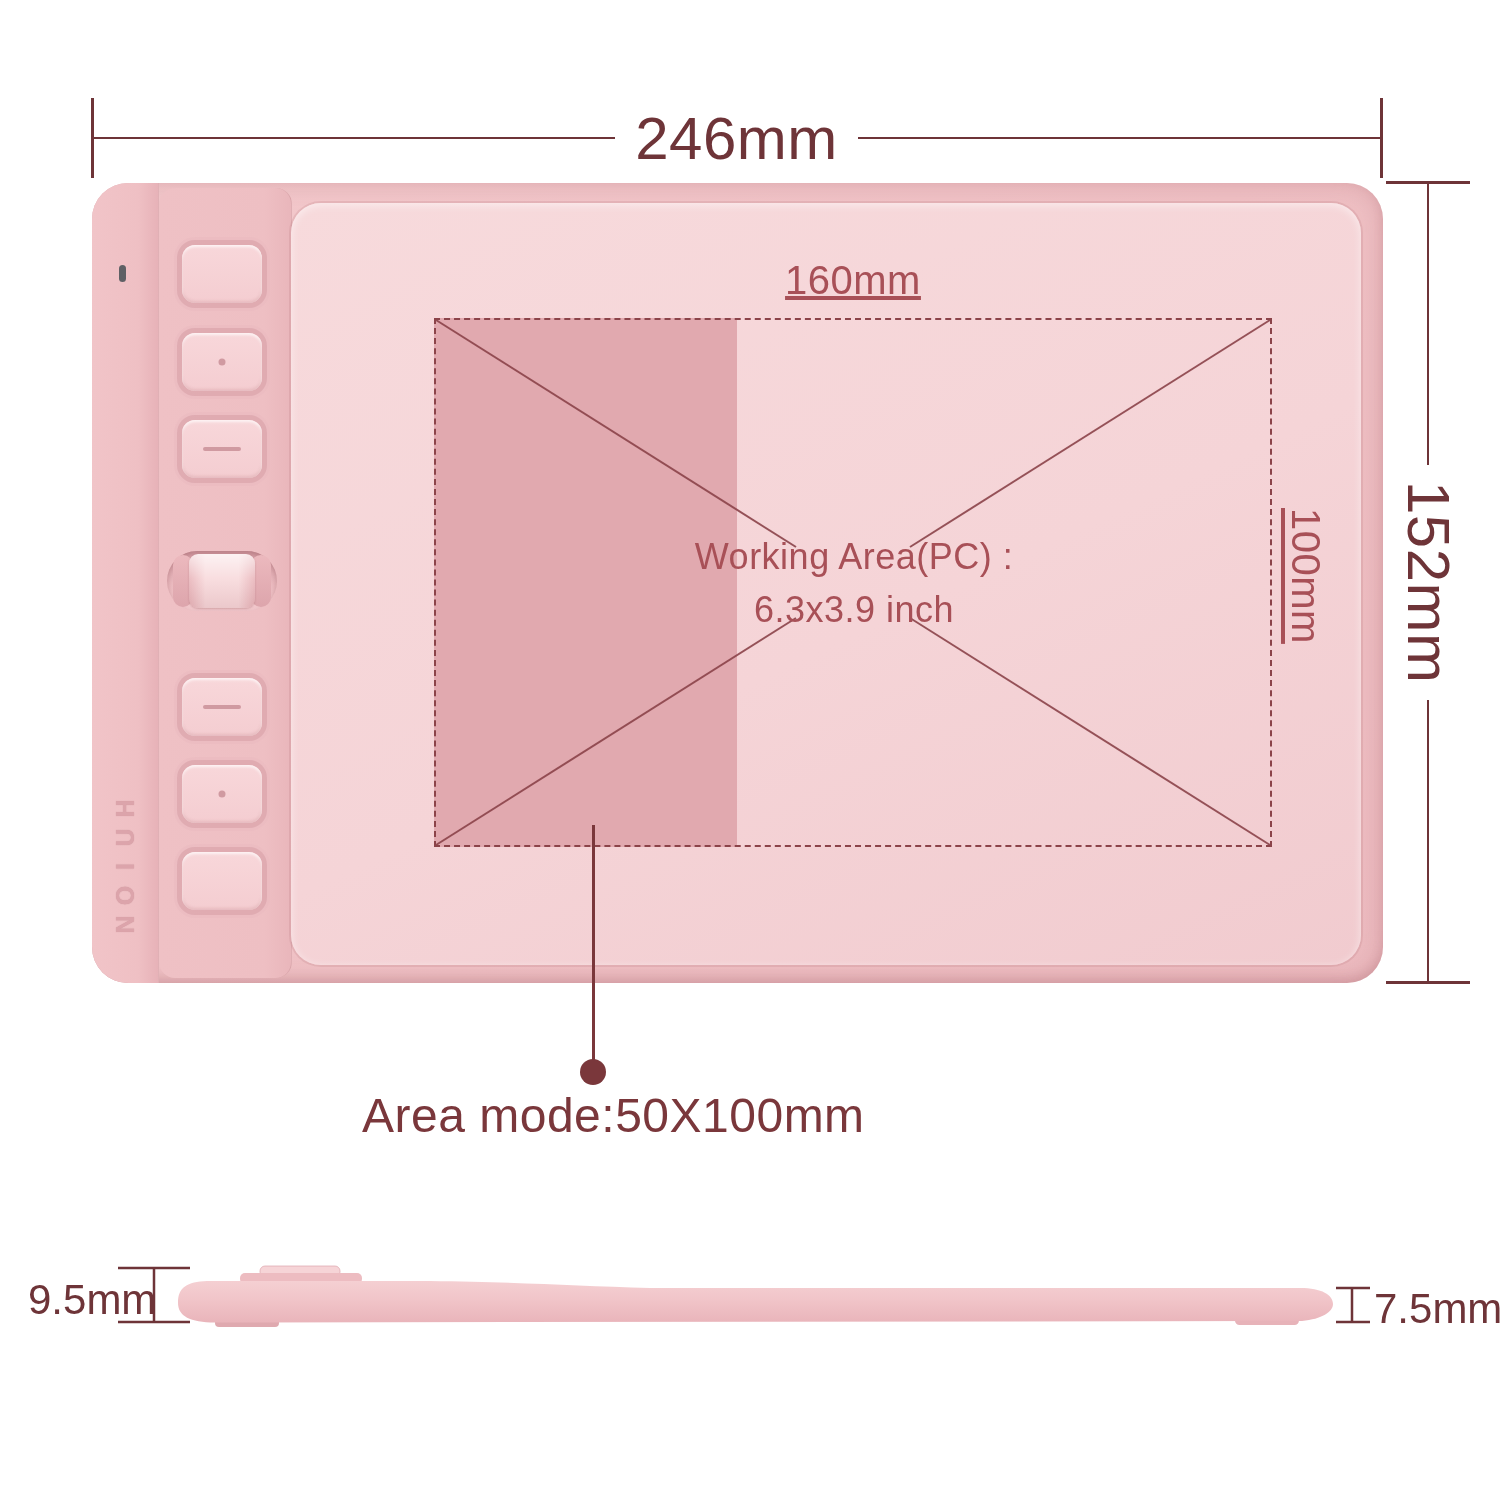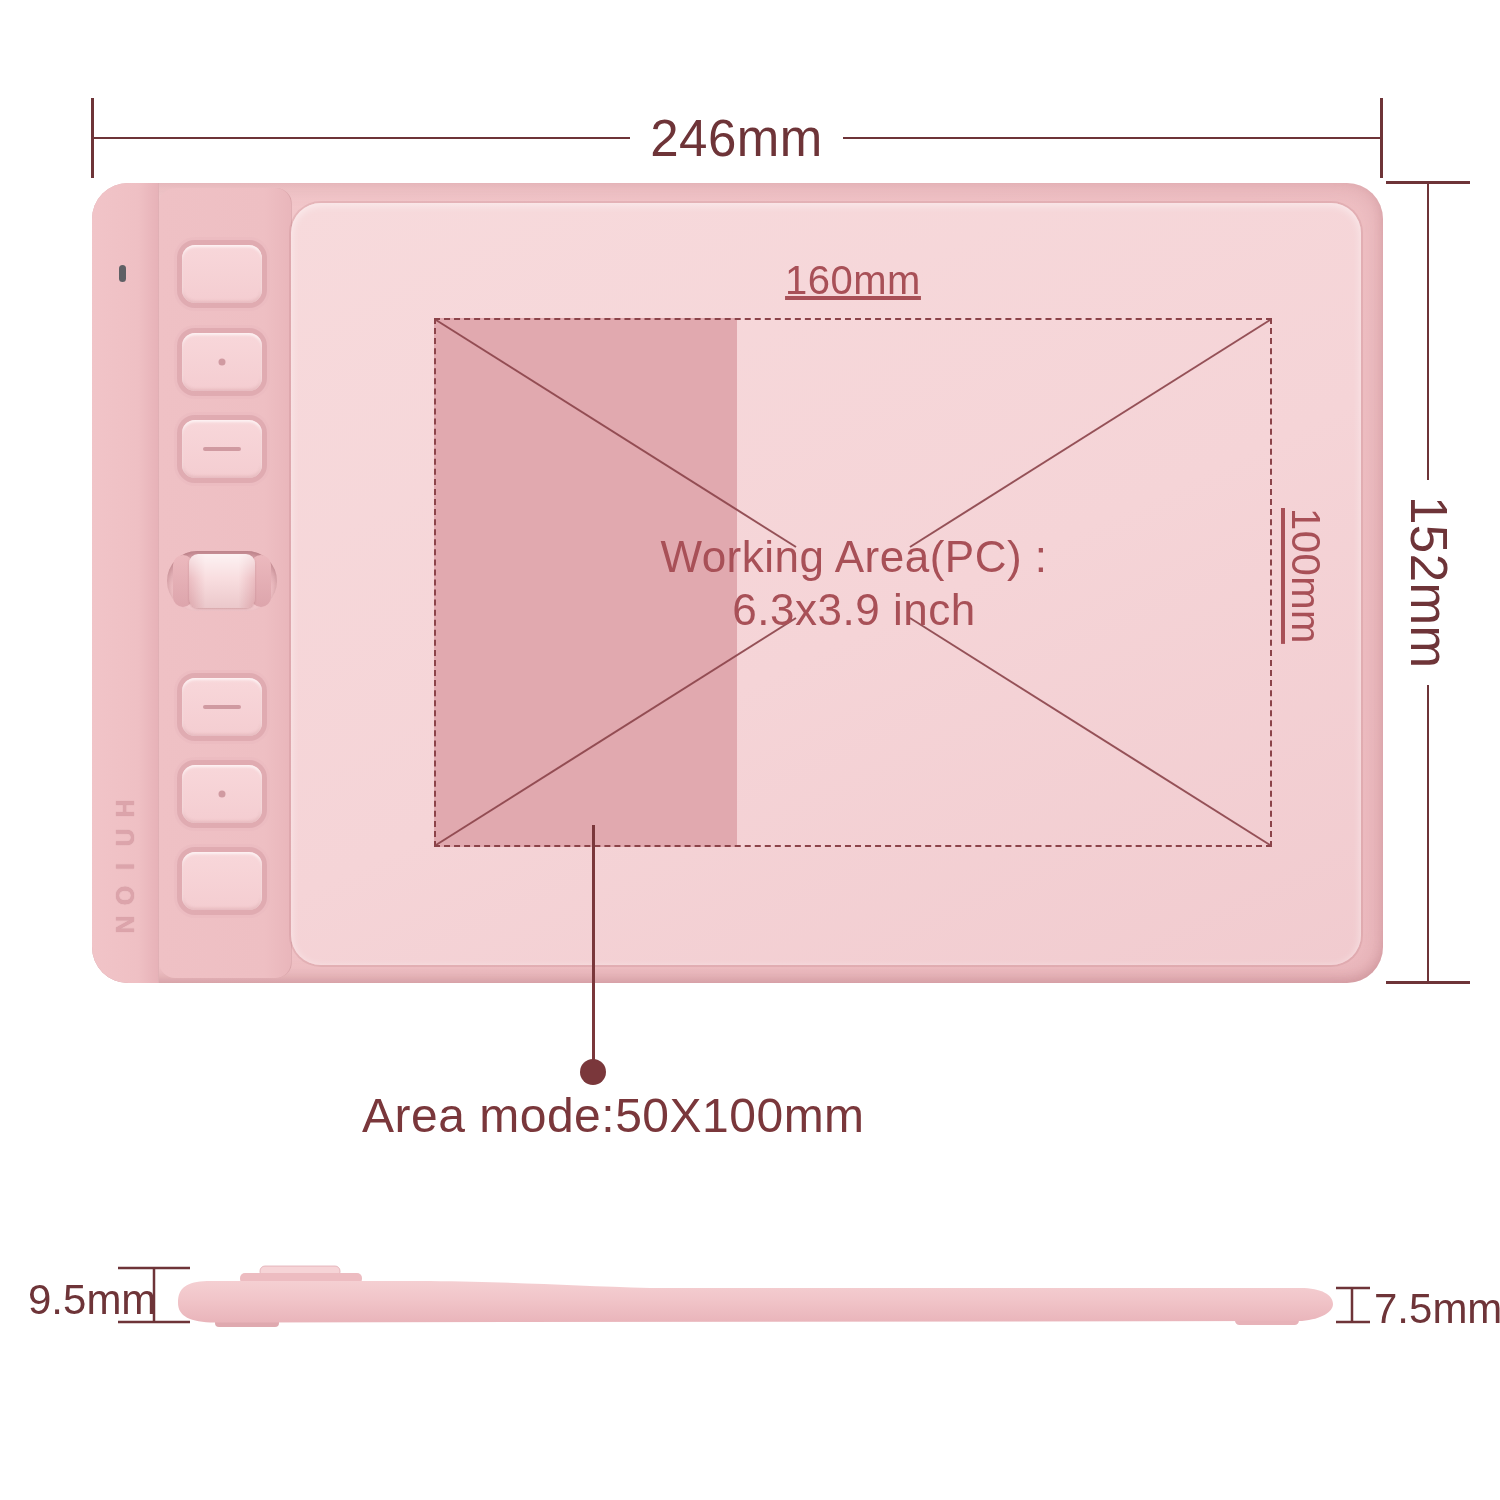--- a/index.html
+++ b/index.html
@@ -3,21 +3,21 @@
 <meta charset="utf-8">
 <style>
   html,body{margin:0;padding:0;background:#ffffff;}
   .canvas{
     position:relative;width:1500px;height:1500px;background:var(--c-page_bg,#fff);
     font-family:"Liberation Sans", sans-serif;overflow:hidden;
   }
   .abs{position:absolute;}
 
   
-  .dim-text{color:var(--c-dim_dark);font-size:51px;letter-spacing:0.5px;}
+  .dim-text{color:var(--c-dim_dark);font-size:60px;letter-spacing:0.5px;}
   .dimline-h{display:flex;align-items:center;}
   .dimline-h .seg{flex:1;height:2.5px;background:var(--c-dim_dark);}
   .dimline-h .lab{margin:0 20px;white-space:nowrap;}
   .dimline-v{display:flex;flex-direction:column;align-items:center;}
   .dimline-v .seg{flex:1;width:2.5px;background:var(--c-dim_dark);}
   .dimline-v .lab{margin:16px 0;writing-mode:vertical-rl;white-space:nowrap;}
   .tick-v{width:2.5px;background:var(--c-dim_dark);}
   .tick-h{height:2.5px;background:var(--c-dim_dark);}
 
   
@@ -74,21 +74,21 @@
   }
 
   
   .phone-region{left:434px;top:318px;width:303px;height:529px;background:var(--c-phone_region_pink);}
   .wa-outline{left:434px;top:318px;width:838px;height:529px;border:2px dashed var(--c-dash_line);box-sizing:border-box;}
   .wa-diag{left:434px;top:318px;width:838px;height:529px;}
   .wa-diag line{stroke:var(--c-dash_line);stroke-width:2;stroke-opacity:0.9;}
   .red-label{color:var(--c-label_red);font-size:40px;letter-spacing:0.5px;text-decoration:underline;}
   .wa-caption{
     left:534px;top:530px;width:640px;text-align:center;color:var(--c-label_red);
-    font-size:44px;line-height:53px;letter-spacing:0.5px;
+    font-size:36px;line-height:53px;letter-spacing:0.5px;
   }
 
   
   .pm-line{left:592px;top:825px;width:2.5px;height:236px;background:var(--c-annotation_dark);}
   .pm-dot{left:580px;top:1059px;width:26px;height:26px;border-radius:50%;background:var(--c-annotation_dark);}
   .pm-text{left:362px;top:1088px;font-size:48px;color:var(--c-annotation_dark);letter-spacing:0.5px;white-space:nowrap;}
 
   
   .side-svg{left:0;top:1240px;}
   .side-bracket{stroke:var(--c-dim_dark);stroke-width:2.5;fill:none;}

